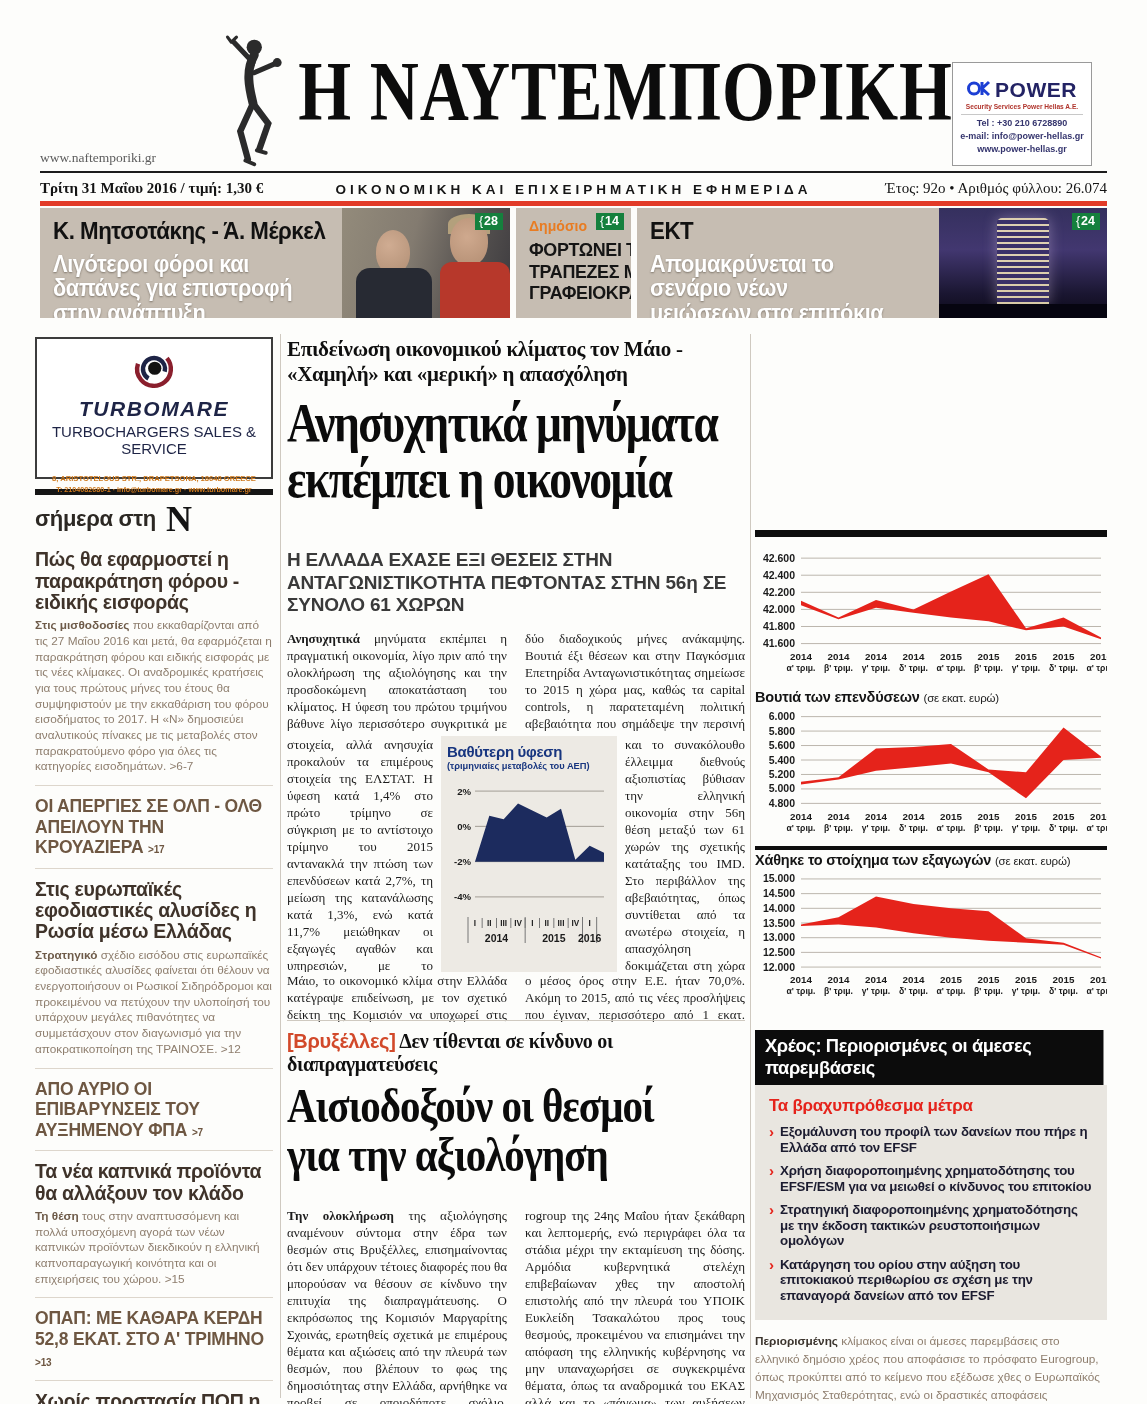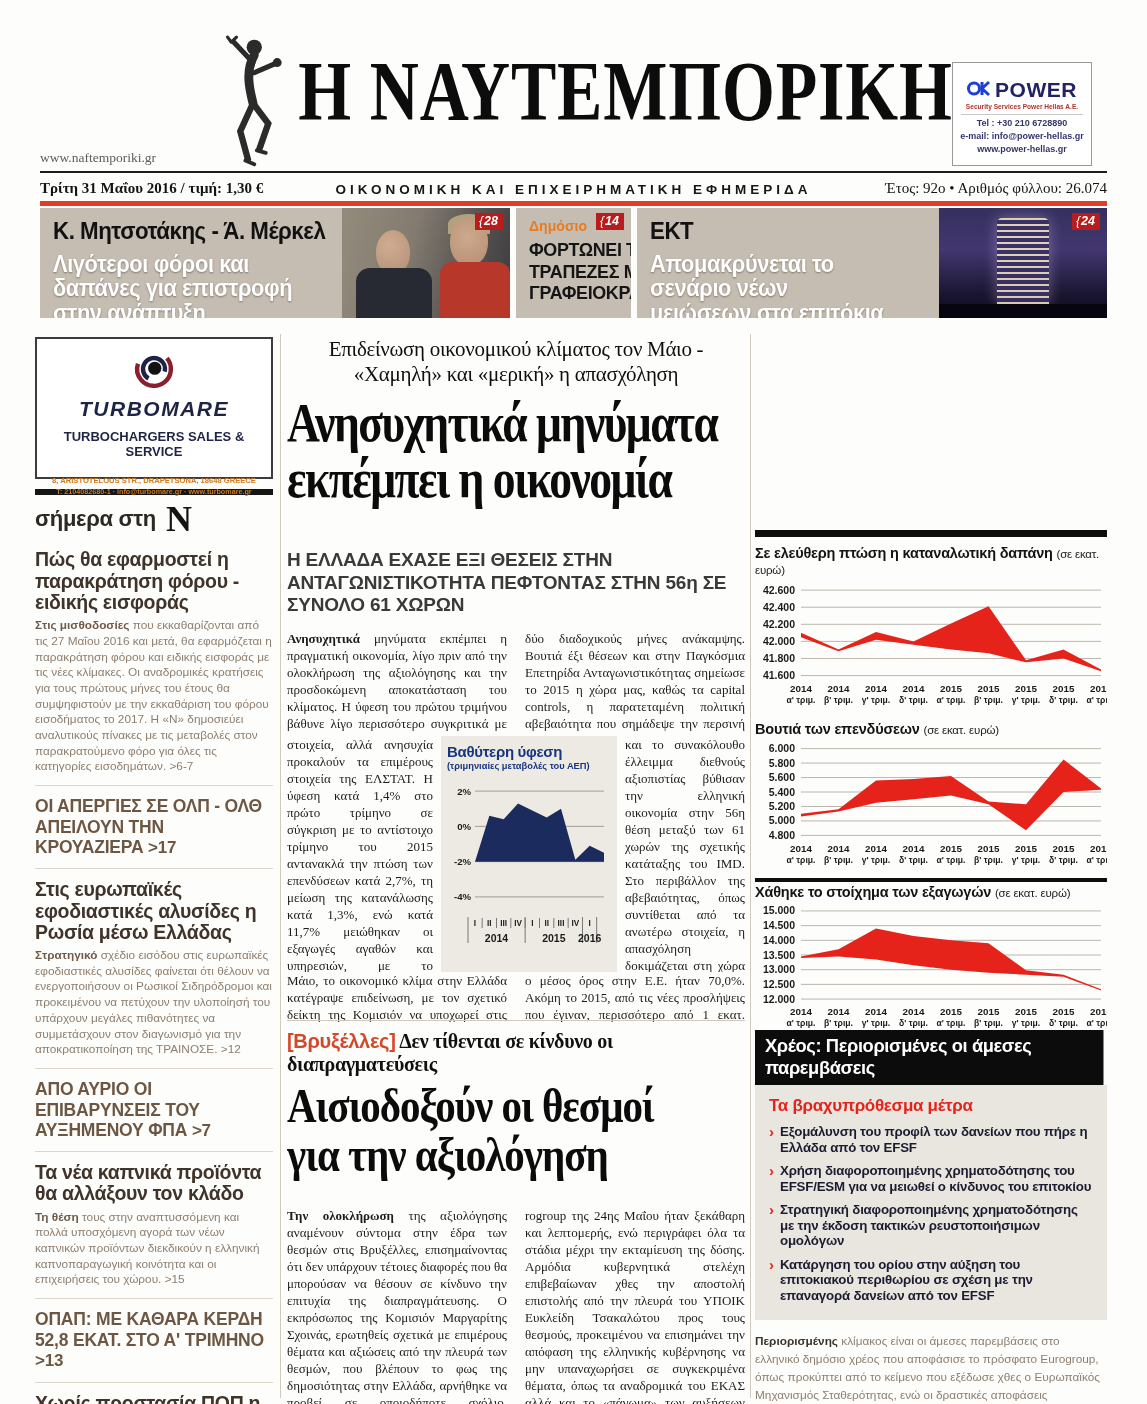--- a/index.html
+++ b/index.html
@@ -30,56 +30,56 @@
   
   .strip { position:absolute; left:40px; top:201px; width:1067px; height:117px; border-top:5px solid #e23b28; display:flex; gap:6px; padding-top:2px; }
   .sbox { position:relative; background:#c6bdb2; height:110px; overflow:hidden; }
   .sbox1 { width:470px; }
   .sbox2 { width:115px; }
   .sbox3 { flex:1; }
   .s-kicker { position:absolute; left:13px; top:9px; font-size:23px; font-weight:800; color:#111; letter-spacing:-.5px; transform:scale(.97,1.05); transform-origin:left top; white-space:nowrap; }
   .s-kicker.small { font-size:14.5px; color:#e87c22; letter-spacing:0; }
   .s-title { position:absolute; left:13px; top:44px; width:290px; font-size:22.5px; font-weight:800; line-height:1.07; color:#fff; text-shadow:0 1px 2px rgba(40,30,20,.45); letter-spacing:-.4px; transform:scale(.97,1.03); transform-origin:left top; }
   .s-title.dark { top:32px; width:130px; font-size:18.5px; font-weight:900; color:#151515; text-shadow:none; line-height:1.12; }
-  .badge { position:absolute; top:5px; right:7px; background:#b91c1c; color:#fff; font-size:12.5px; font-weight:800; padding:1px 5px 2px 4px; z-index:3;font-style:italic; }
+  .badge { position:absolute; top:5px; right:7px; background:#15803d; color:#fff; font-size:12.5px; font-weight:800; padding:1px 5px 2px 4px; z-index:3; }
   .badge::before { content:"{"; font-weight:400; margin-right:1px; }
   .photo { position:absolute; top:0; right:0; height:110px; overflow:hidden; }
   .photo-leaders { width:168px; background:linear-gradient(105deg,#938b7b 0%,#837b70 40%,#565250 72%,#3c3a3e 100%); }
   .pl-head1 { position:absolute; left:34px; top:22px; width:34px; height:44px; border-radius:50% 50% 46% 46%; background:radial-gradient(circle at 38% 35%,#d0ac92,#b08e74); }
   .pl-suit1 { position:absolute; left:14px; top:60px; width:76px; height:52px; border-radius:14px 14px 0 0; background:#272a33; }
   .pl-head2 { position:absolute; right:22px; top:10px; width:38px; height:48px; border-radius:48%; background:radial-gradient(circle at 45% 40%,#cfa98e,#b28d72); }
   .pl-hair2 { position:absolute; right:20px; top:6px; width:42px; height:20px; border-radius:50% 50% 0 0; background:#b3a07c; }
   .pl-red2 { position:absolute; right:0px; top:54px; width:70px; height:58px; border-radius:12px 12px 0 0; background:#b7382b; }
   .photo-ecb { width:168px; background:linear-gradient(180deg,#35305e 0%,#423770 38%,#1a1631 78%,#0c0a18 100%); }
   .ecb-tower { position:absolute; left:58px; top:10px; width:52px; height:86px; border-radius:5px 5px 0 0;
     background:repeating-linear-gradient(0deg, rgba(250,235,190,.85) 0 2px, rgba(58,48,105,.95) 2px 6px); box-shadow:0 0 14px rgba(240,220,255,.35); }
   .ecb-ground { position:absolute; left:0; bottom:0; width:100%; height:14px; background:#060510; }
   
   .vsep { position:absolute; top:334px; width:1px; height:1064px; background:#cfc9c0; }
   
   .lrail { position:absolute; left:35px; top:337px; width:238px; }
   .ad { border:2px solid #3c3c3c; height:142px; text-align:center; padding-top:8px; background:#fff; }
   .ad-name { font-size:21px; font-weight:900; font-style:italic; letter-spacing:1.5px; color:#1e2446; margin-top:2px; }
-  .ad-line1 { font-size:13px; font-weight:700; color:#1e2446; margin-top:8px; }
+  .ad-line1 { font-size:15px; font-weight:400; color:#1e2446; margin-top:2px; }
   .ad-line2 { font-size:7.6px; font-weight:800; color:#cf7a1e; margin-top:17px; }
   .ad-line3 { font-size:7.2px; font-weight:700; color:#cf7a1e; margin-top:2px; }
   .black-bar { margin-top:10px; height:6px; background:#151515; }
   .section-row { display:flex; align-items:center; gap:10px; padding:8px 0 4px 0; }
   .section-label { font-size:22px; font-weight:800; color:#2c2823; letter-spacing:-.3px; }
   .section-logo { font-family:"Liberation Serif","DejaVu Serif",serif; font-size:36px; font-weight:bold; color:#141414; line-height:.9; }
   .item { padding:10px 0; border-bottom:1px solid #ddd6cc; }
   .item:last-child { border-bottom:none; }
   .item-title { font-size:19.5px; font-weight:800; line-height:1.09; color:#3f332a; letter-spacing:-.3px; }
   .item-caps { font-size:17.5px; font-weight:800; line-height:1.18; color:#6e5742; letter-spacing:-.2px; }
-  .item-caps .pageref { font-size:17px; font-weight:800; color:#6e5742; }
+  .item-caps .pageref { font-size:10px; font-weight:800; color:#6e5742; }
   .item-body { margin-top:5px; font-size:11.8px; line-height:1.33; color:#8e7e6e; }
   .item-body b { color:#6e5b49; }
   
   .main { position:absolute; left:287px; top:337px; width:458px; height:690px; overflow:hidden; }
-  .kicker { font-family:"Liberation Serif","DejaVu Serif",serif; font-weight:normal; font-size:21px; color:#0f0f0f; letter-spacing:-.3px;text-align:center; }
+  .kicker { font-family:"Liberation Serif","DejaVu Serif",serif; font-weight:bold; font-size:21px; color:#0f0f0f; letter-spacing:-.3px; }
   .headline { margin-top:8px; font-family:"Liberation Serif","DejaVu Serif",serif; font-weight:bold; font-size:46px; line-height:1.02; letter-spacing:-1.5px; color:#0b0b0b; transform:scale(.99,1.2); transform-origin:left top; margin-bottom:60px; }
   .subhead { font-size:19px; font-weight:800; line-height:1.2; color:#3a3a3a; letter-spacing:-.2px; margin-bottom:13px; }
   .bodytext { font-family:"Liberation Serif","DejaVu Serif",serif; font-size:13px; line-height:1.31; color:#1c1c1c; text-align:justify; }
   .row { display:flex; gap:18px; overflow:hidden; }
   .rowA { height:104px; }
   .rowB { height:236px; gap:8px; margin-top:2px; }
   .rowC { height:82px; }
   .colW { width:220px; }
   .colN1 { width:146px; }
   .colN2 { width:120px; }
@@ -289,21 +289,20 @@
     </div>
     <div class="row rowC">
       <div class="bodytext colW">Μάιο, το οικονομικό κλίμα στην Ελλάδα κατέγραψε επιδείνωση, με τον σχετικό δείκτη της Κομισιόν να υποχωρεί στις 89,7 από 90,3 μονάδες τον Απρίλιο, ύστερα από</div>
       <div class="bodytext colW">ο μέσος όρος στην Ε.Ε. ήταν 70,0%. Ακόμη το 2015, από τις νέες προσλήψεις που έγιναν, περισσότερο από 1 εκατ. άτομα ήταν με ελαστικές μορφές απασχόλησης. &gt;4 - 5</div>
     </div>
   </div>
 
   <div class="rrail">
     <div class="rr-bar"></div>
     <div class="rchart">
-      <div class="rchart-title"><b>Σε ελεύθερη πτώση η καταναλωτική δαπάνη</b> <span class="unit">(σε εκατ. ευρώ)</span></div>
       <div><svg viewBox="0 0 352 132" width="352" height="132">
             <line x1="46" y1="13.127272727272727" x2="346" y2="13.127272727272727" stroke="#bcb6ad" stroke-width="1"></line>
             <text x="40" y="16.627272727272725" text-anchor="end" font-size="10.5" font-weight="700" fill="#1a1a1a">42.600</text>
             <line x1="46" y1="30.21818181818182" x2="346" y2="30.21818181818182" stroke="#bcb6ad" stroke-width="1"></line>
             <text x="40" y="33.71818181818182" text-anchor="end" font-size="10.5" font-weight="700" fill="#1a1a1a">42.400</text>
             <line x1="46" y1="47.30909090909091" x2="346" y2="47.30909090909091" stroke="#bcb6ad" stroke-width="1"></line>
             <text x="40" y="50.80909090909091" text-anchor="end" font-size="10.5" font-weight="700" fill="#1a1a1a">42.200</text>
             <line x1="46" y1="64.4" x2="346" y2="64.4" stroke="#bcb6ad" stroke-width="1"></line>
             <text x="40" y="67.9" text-anchor="end" font-size="10.5" font-weight="700" fill="#1a1a1a">42.000</text>
             <line x1="46" y1="81.49090909090908" x2="346" y2="81.49090909090908" stroke="#bcb6ad" stroke-width="1"></line>

